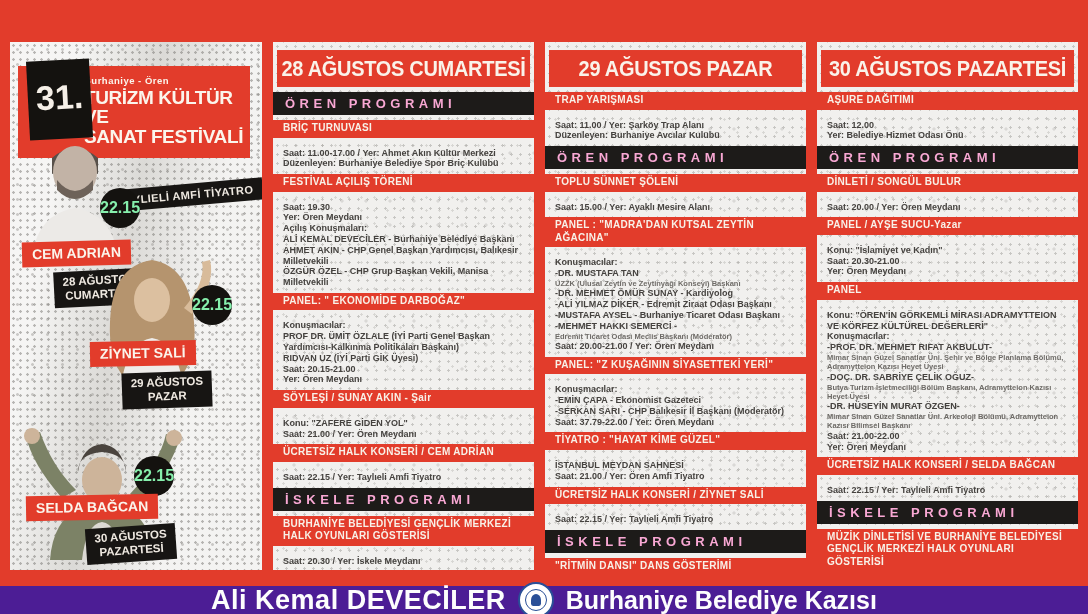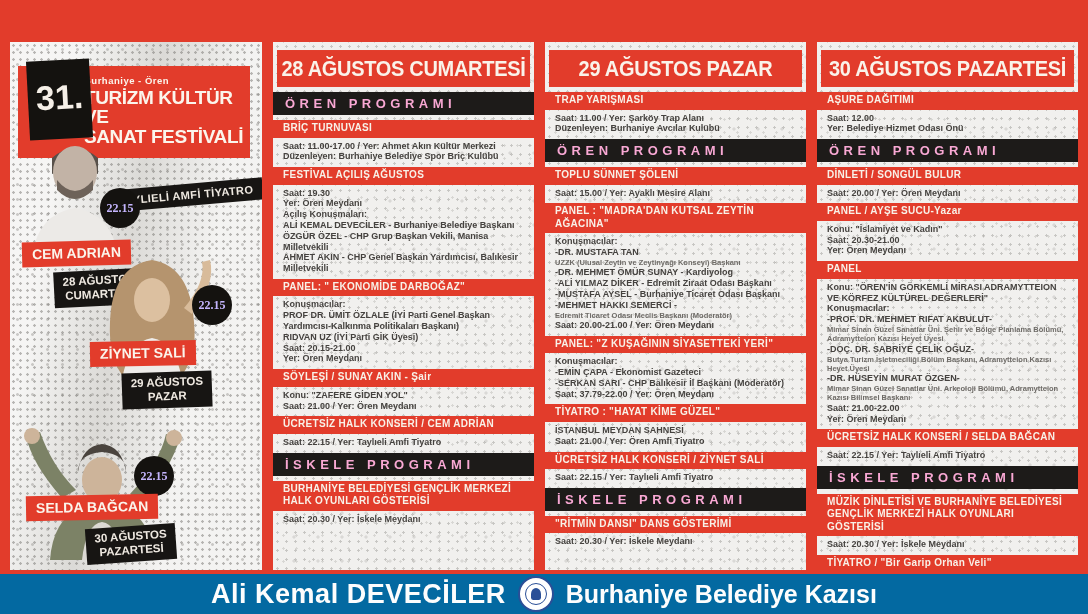--- a/index.html
+++ b/index.html
@@ -41,21 +41,21 @@
   .section-bar {
     margin:1px 0 5px; padding:4px 0 4px 12px; background:#1d1b19;
     color:#f9a8d4; font-weight:bold; font-size:13px; letter-spacing:4.5px;
     white-space:nowrap;
   }
   .event { margin-bottom:4px; }
   .ev-h {
     background:#e23c2b; color:#f8f1e8; font-weight:bold; font-size:10px;
     padding:2px 10px 3px; letter-spacing:.3px; line-height:1.25;
   }
-  .ev-b { padding:3px 10px 1px; color:#45423f; font-weight:bold; }
+  .ev-b { padding:10px 10px 1px; color:#45423f; font-weight:bold; }
   .ln { font-size:9px; line-height:1.2; }
   .ln.small { font-size:7.5px; line-height:1.25; color:#6e6b67; }
 
   
   .fest-box {
     position:absolute; top:24px; left:8px; width:232px; background:#e23c2b;
     padding:9px 6px 12px 66px; color:#fbf5ec;
   }
   .fest-num {
     position:absolute; left:10px; top:-6px; background:#14120f; color:#f5efe7;
@@ -63,36 +63,36 @@
   }
   .fest-loc { font-size:9.5px; font-weight:bold; letter-spacing:.5px; margin-bottom:2px; }
   .fest-title { font-size:19px; font-weight:bold; line-height:1.02; letter-spacing:-0.4px; }
   .venue-tag {
     position:absolute; top:142px; left:100px; transform:rotate(-5deg);
     background:#171513; color:#efe9e1; font-weight:bold; font-size:11px;
     padding:5px 9px; white-space:nowrap; letter-spacing:.4px;
   }
   .badge {
     position:absolute; width:40px; height:40px; border-radius:50%;
-    background:#14120f; color:#c4b5fd; font-weight:bold; font-size:12px;
-    display:flex; align-items:center; justify-content:center;font-family:Liberation Serif, serif;
+    background:#14120f; color:#86efac; font-weight:bold; font-size:16px;
+    display:flex; align-items:center; justify-content:center;
   }
   .name-plate {
     position:absolute; background:#e23c2b; color:#fbf5ec; font-weight:bold;
     font-size:14px; padding:4px 10px 5px; white-space:nowrap; text-align:center;
   }
   .date-plate {
     position:absolute; background:#171513; color:#efe9e1; font-weight:bold;
     font-size:11.5px; padding:4px 9px; line-height:1.2; text-align:center; white-space:nowrap;
   }
   .photo { position:absolute; }
 
   
   .footer {
-    position:absolute; left:0; right:0; bottom:0; height:40px; background:#0369a1;
+    position:absolute; left:0; right:0; bottom:0; height:28px; background:#4c1d95;
     display:flex; align-items:center; justify-content:center; gap:12px; color:#fdfdfd;
   }
   .footer .mayor { font-size:27px; font-weight:bold; letter-spacing:.5px; }
   .footer .mtitle { font-size:25px; font-weight:bold; }
   .logo {
     width:36px; height:36px; border-radius:50%; background:#fff;
     border:2px solid #2a4f97; display:flex; align-items:center; justify-content:center; flex:none;
   }
   .logo-inner { width:22px; height:22px; border-radius:50%; border:1.5px solid #2a4f97;
     display:flex; align-items:center; justify-content:center; }
@@ -160,28 +160,28 @@
     <div class="day-title">28 AĞUSTOS CUMARTESİ</div>
     <div class="section-bar">ÖREN PROGRAMI</div>
     <div class="event">
       <div class="ev-h">BRİÇ TURNUVASI</div>
       <div class="ev-b">
         <div class="ln">Saat: 11.00-17.00  /  Yer: Ahmet Akın Kültür Merkezi</div>
         <div class="ln">Düzenleyen: Burhaniye Belediye Spor Briç Kulübü</div>
       </div>
     </div>
     <div class="event">
-      <div class="ev-h">FESTİVAL AÇILIŞ AĞUSTOS</div>
+      <div class="ev-h">FESTİVAL AÇILIŞ TÖRENİ</div>
       <div class="ev-b">
         <div class="ln">Saat: 19.30</div>
         <div class="ln">Yer: Ören Meydanı</div>
         <div class="ln">Açılış Konuşmaları:</div>
         <div class="ln">ALİ KEMAL DEVECİLER - Burhaniye Belediye Başkanı</div>
+        <div class="ln">AHMET AKIN - CHP Genel Başkan Yardımcısı, Balıkesir Milletvekili</div>
         <div class="ln">ÖZGÜR ÖZEL - CHP Grup Başkan Vekili, Manisa Milletvekili</div>
-        <div class="ln">AHMET AKIN - CHP Genel Başkan Yardımcısı, Balıkesir Milletvekili</div>
       </div>
     </div>
     <div class="event">
       <div class="ev-h">PANEL: " EKONOMİDE DARBOĞAZ"</div>
       <div class="ev-b">
         <div class="ln">Konuşmacılar:</div>
         <div class="ln">PROF DR. ÜMİT ÖZLALE (İYİ Parti Genel Başkan Yardımcısı-Kalkınma Politikaları Başkanı)</div>
         <div class="ln">RIDVAN UZ (İYİ Parti GİK Üyesi)</div>
         <div class="ln">Saat: 20.15-21.00</div>
         <div class="ln">Yer: Ören Meydanı</div>

